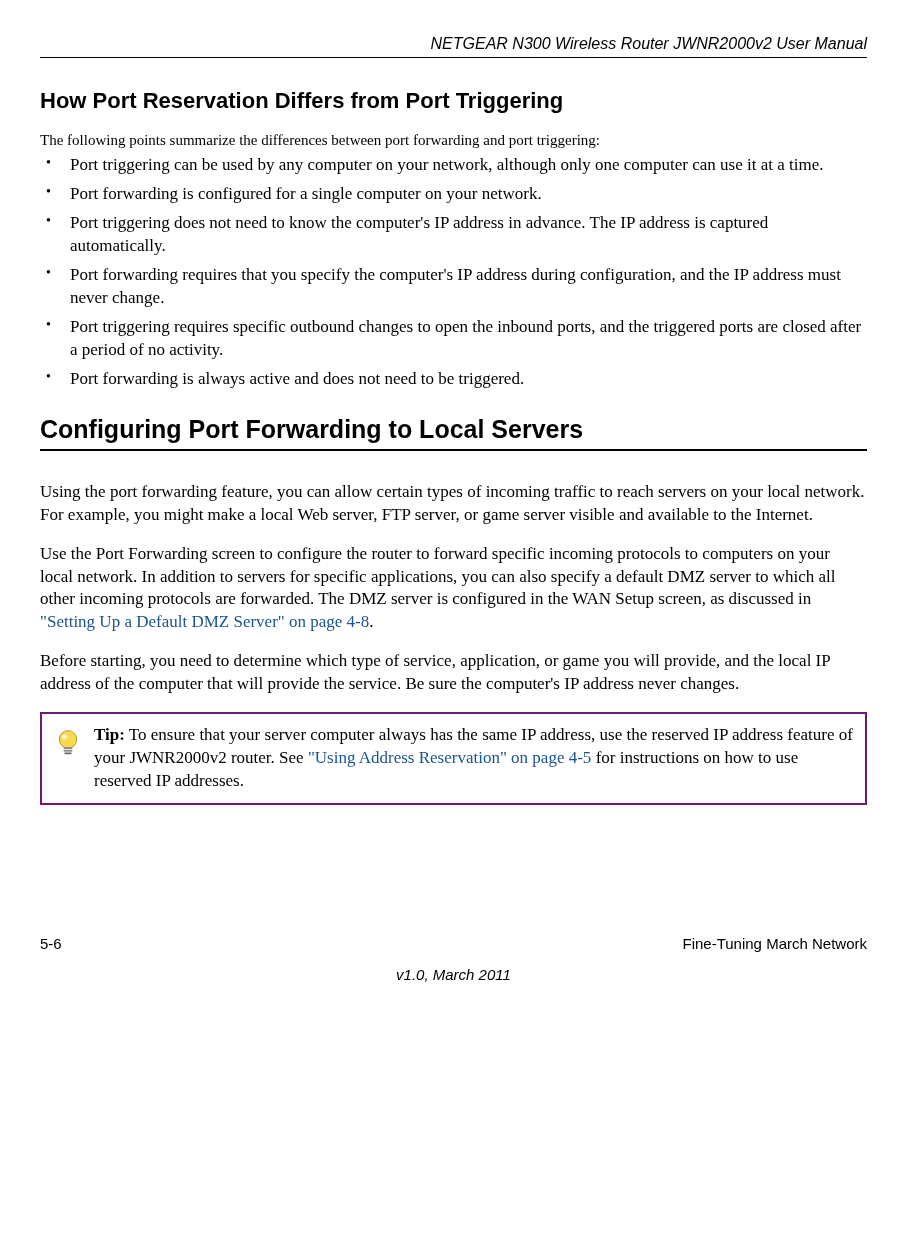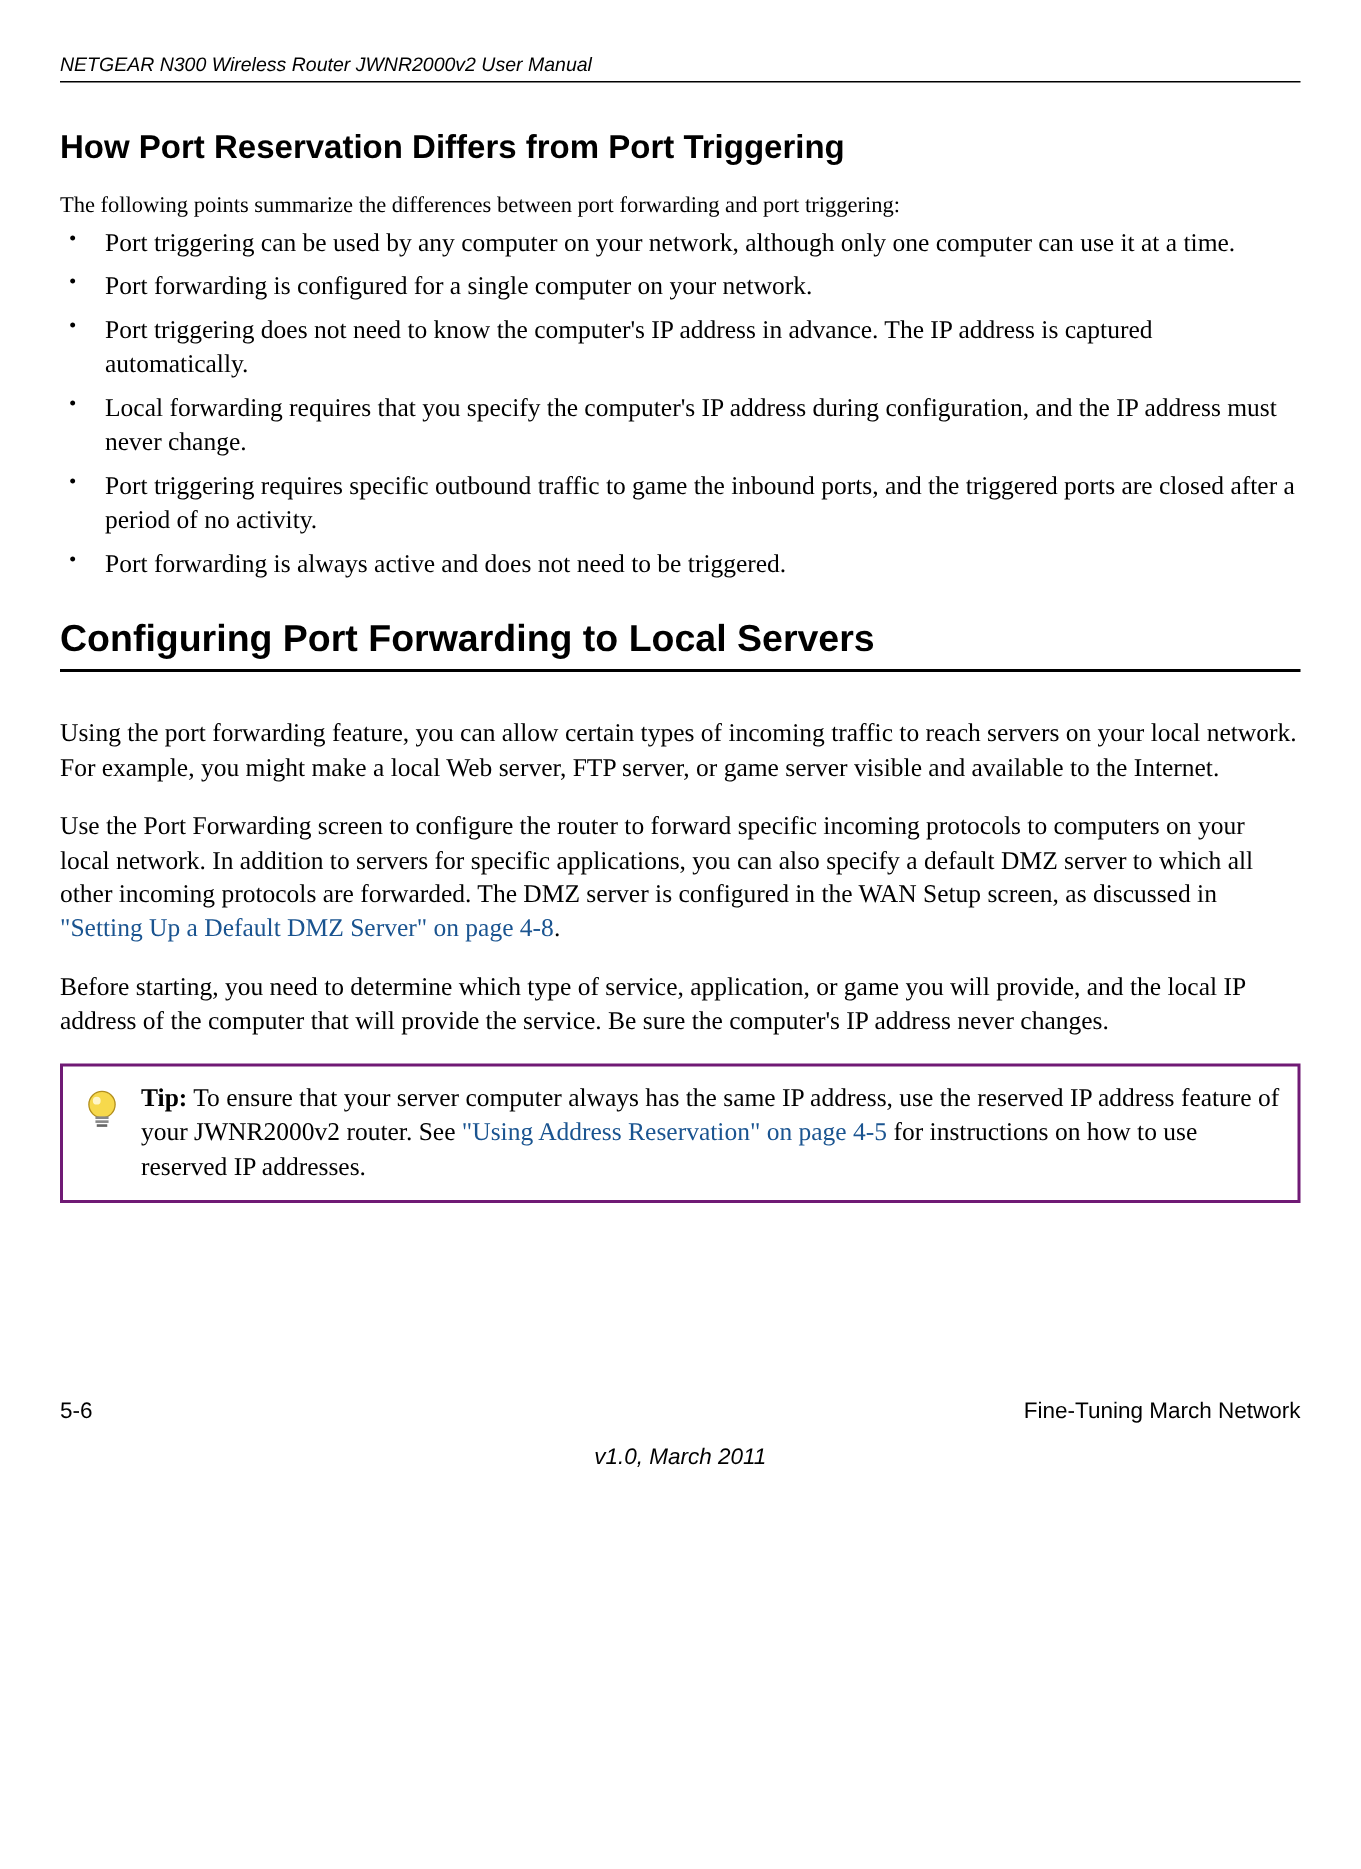--- a/index.html
+++ b/index.html
@@ -7,22 +7,23 @@
       margin: 0;
       padding: 35px 40px;
       width: 907px;
       box-sizing: border-box;
       color: #000;
       background: #fff;
     }
     .header-title {
       font-family: Arial, Helvetica, sans-serif;
       font-style: italic;
-      font-size: 13px;
+      font-size: 16px;
       margin-bottom: 4px;
+      text-align: right;
     }
     .header-rule {
       border: none;
       border-top: 1px solid #000;
       margin: 0 0 30px 0;
     }
     .h2 {
       font-family: Arial, Helvetica, sans-serif;
       font-weight: bold;
       font-size: 22px;
@@ -109,22 +110,22 @@
 
 <div class="header-title">NETGEAR N300 Wireless Router JWNR2000v2 User Manual</div>
 <hr class="header-rule">
 
 <div class="h2">How Port Reservation Differs from Port Triggering</div>
 <div class="body-text">The following points summarize the differences between port forwarding and port triggering:</div>
 <ul class="bullet-list">
   <li>Port triggering can be used by any computer on your network, although only one computer can use it at a time.</li>
   <li>Port forwarding is configured for a single computer on your network.</li>
   <li>Port triggering does not need to know the computer's IP address in advance. The IP address is captured automatically.</li>
-  <li>Local forwarding requires that you specify the computer's IP address during configuration, and the IP address must never change.</li>
-  <li>Port triggering requires specific outbound traffic to game the inbound ports, and the triggered ports are closed after a period of no activity.</li>
+  <li>Port forwarding requires that you specify the computer's IP address during configuration, and the IP address must never change.</li>
+  <li>Port triggering requires specific outbound changes to open the inbound ports, and the triggered ports are closed after a period of no activity.</li>
   <li>Port forwarding is always active and does not need to be triggered.</li>
 </ul>
 
 <div class="h1">Configuring Port Forwarding to Local Servers</div>
 
 <div class="para">Using the port forwarding feature, you can allow certain types of incoming traffic to reach servers on your local network. For example, you might make a local Web server, FTP server, or game server visible and available to the Internet.</div>
 
 <div class="para">
   <span>Use the Port Forwarding screen to configure the router to forward specific incoming protocols to computers on your local network. In addition to servers for specific applications, you can also specify a default DMZ server to which all other incoming protocols are forwarded. The DMZ server is configured in the WAN Setup screen, as discussed in </span><span class="inline-link">"Setting Up a Default DMZ Server" on page 4-8</span><span>.</span>
 </div>

